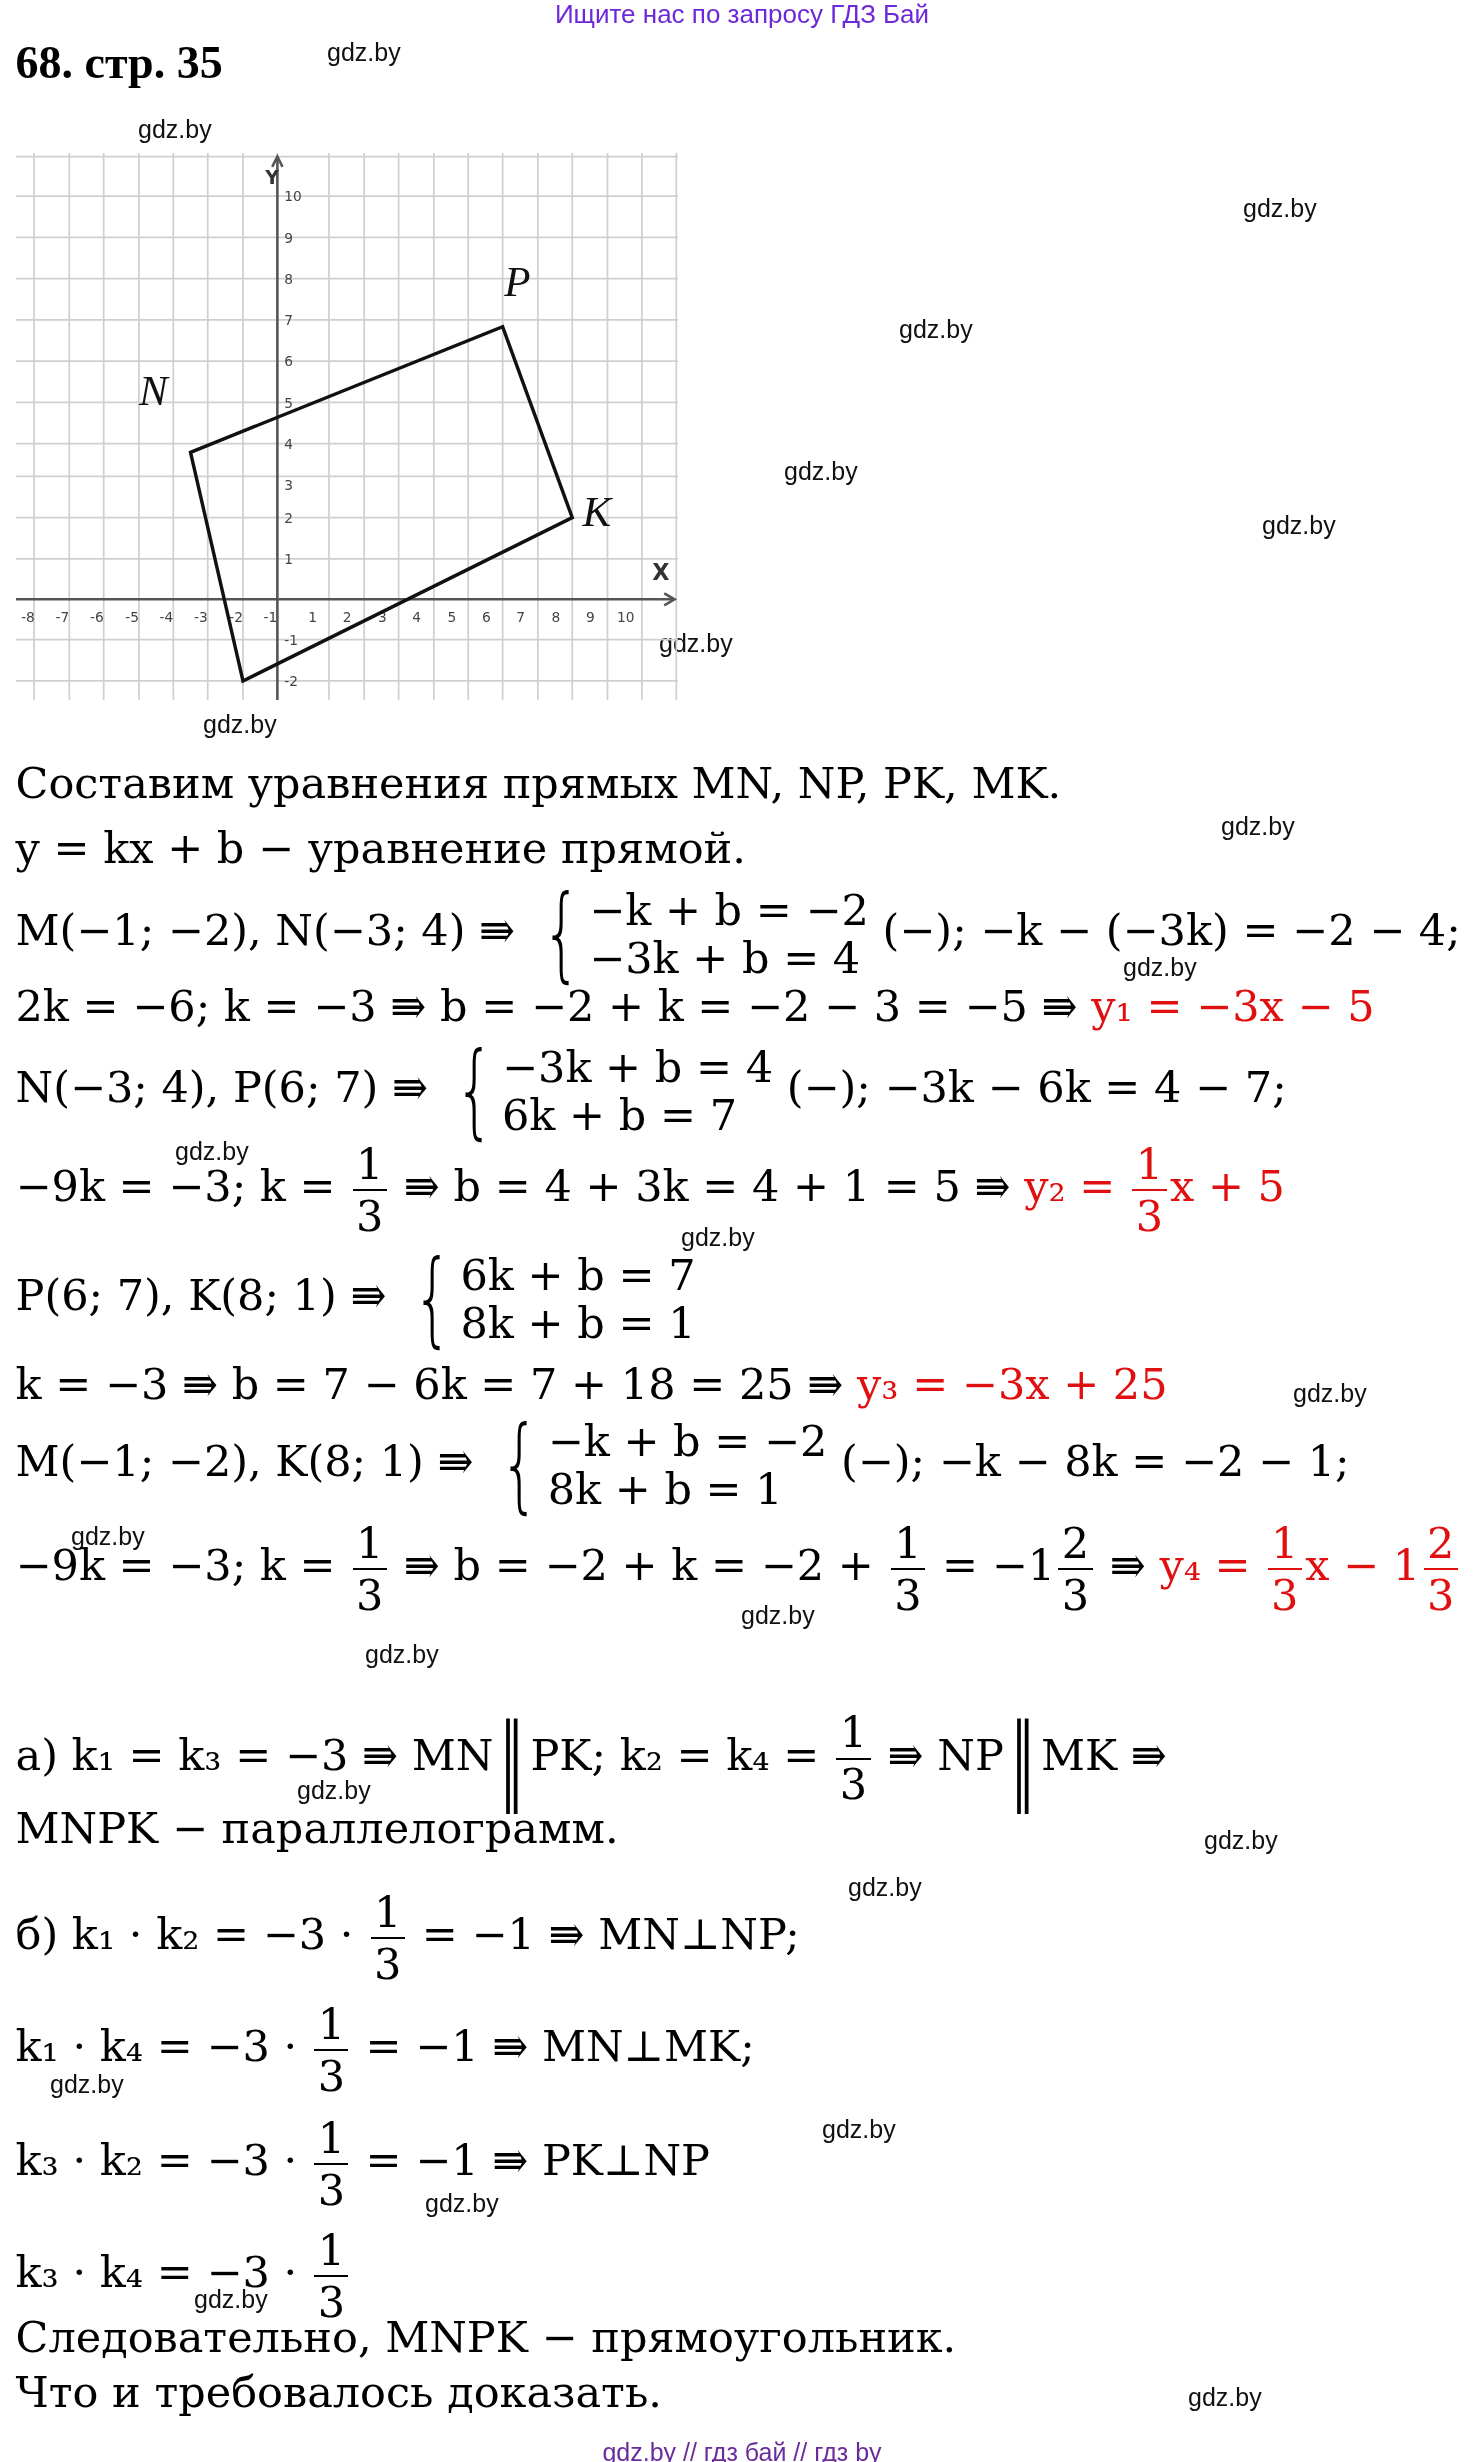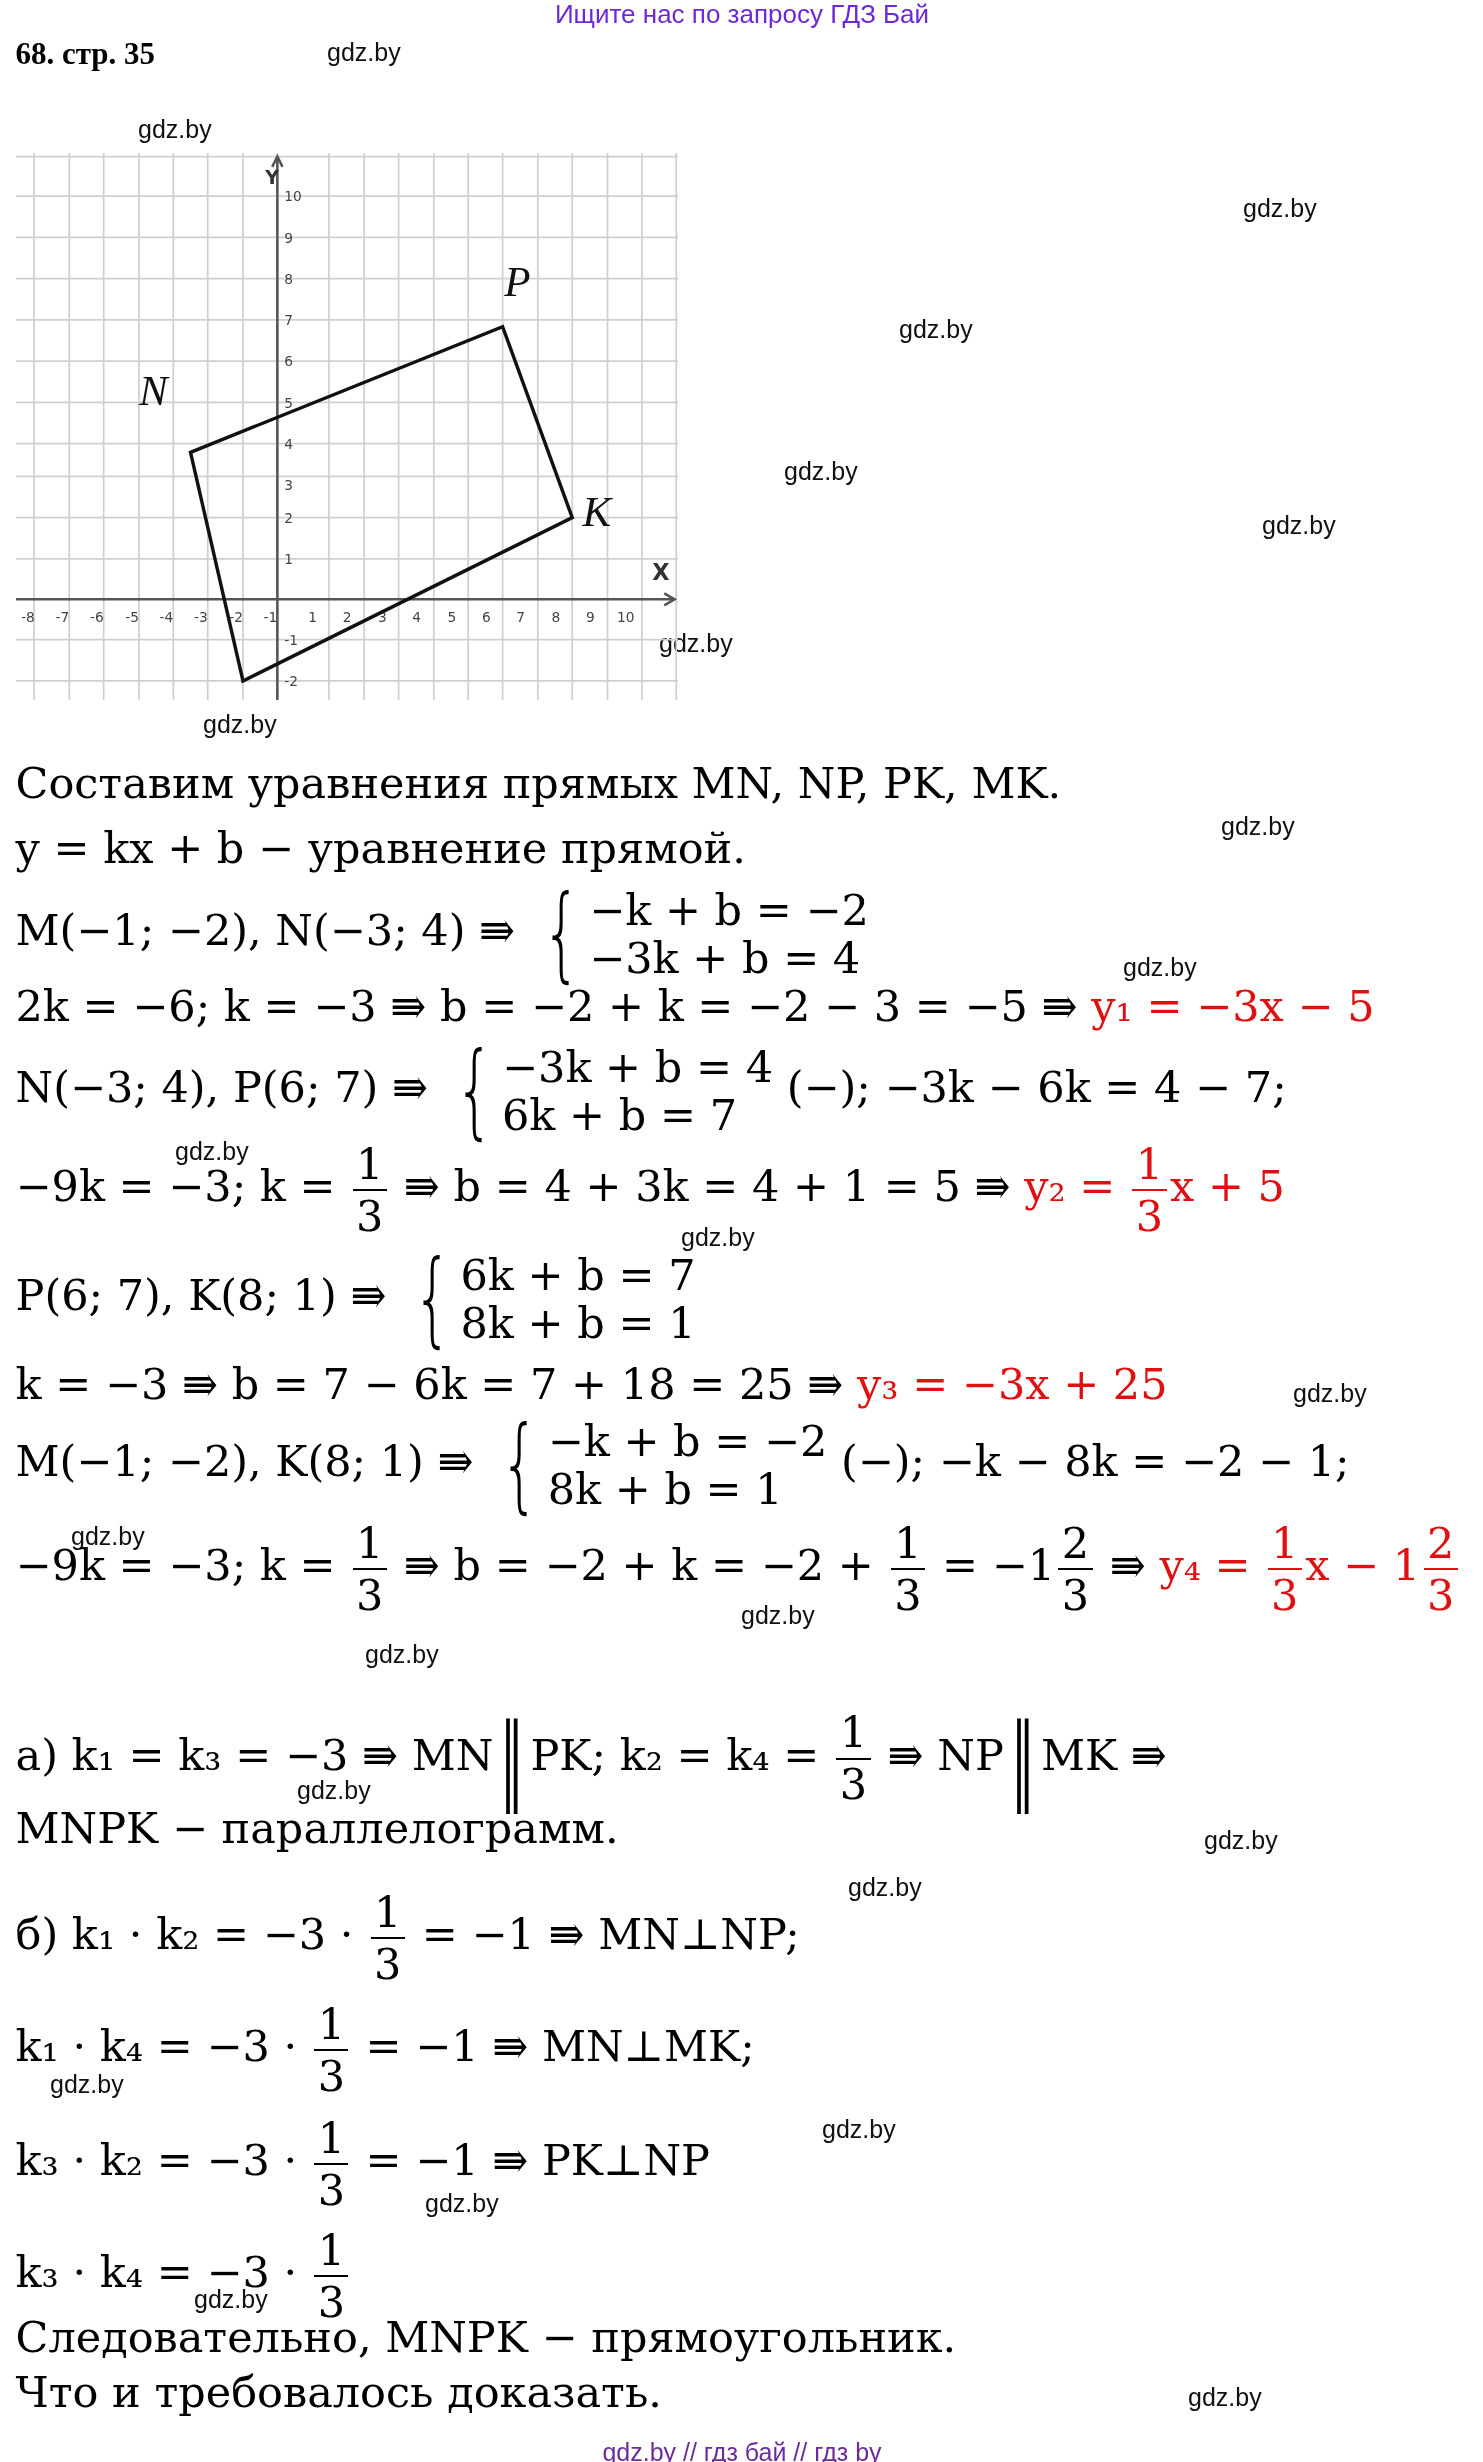--- a/index.html
+++ b/index.html
@@ -1,21 +1,21 @@
 <!DOCTYPE html>
 <html style="font-size:13.8px"><head>
 <meta charset="utf-8">
 <style>
   html, body { margin: 0; padding: 0; background: #ffffff; }
   body { width: 1484px; height: 2462px; position: relative; overflow: hidden;
          font-family: "DejaVu Serif", serif; color: #000; }
   .abs { position: absolute; white-space: nowrap; }
   .top-banner { left: 0; width: 1484px; top: 0; text-align: center; color: #6d28d9;
                 font-family: "Liberation Sans", sans-serif; font-size: 26px; line-height: 29px; }
-  .title { left: 15.5px; top: 36px; font-family: "Liberation Serif", serif; font-weight: bold; font-size: 31px; }
+  .title { left: 15.5px; top: 36px; font-family: "Liberation Serif", serif; font-weight: bold; font-size: 46px; }
   .wm { font-family: "Liberation Sans", sans-serif; font-size: 25px; color: #111; }
   .footer { left: 0; width: 1484px; top: 2438px; text-align: center; color: #6a2c9a;
             font-family: "Liberation Sans", sans-serif; font-size: 25px; }
   .line { font-size: 43px; line-height: 52px; left: 15.5px; }
   .i { }
   .red { color: #e01010; }
   .frac { display: inline-flex; flex-direction: column; align-items: center; vertical-align: middle;
           line-height: 1; margin: 0 3.4px; }
   .frac .num { border-bottom: 2.6px solid currentColor; padding: 0 3.4px 3.4px; }
   .frac .den { padding-top: 3.4px; }
@@ -154,20 +154,21 @@
 
 <div class="abs line" style="top:882px">
   <span class="i">M(−1; −2), N(−3; 4) ⇛ </span>
   <span class="sys">
       <span class="brace">{</span>
       <span class="sys-lines">
         <span class="i">−k + b = −2</span>
         <span class="i">−3k + b = 4</span>
       </span>
     </span>
+  <span class="i"> (−); −k − (−3k) = −2 − 4;</span>
 </div>
 <div class="abs line" style="top:980px">
   <span class="i">2k = −6; k = −3 ⇛ b = −2 + k = −2 − 3 = −5 ⇛ </span><span class="i red">y₁ = −3x − 5</span>
 </div>
 
 <div class="abs line" style="top:1039px">
   <span class="i">N(−3; 4), P(6; 7) ⇛ </span>
   <span class="sys">
       <span class="brace">{</span>
       <span class="sys-lines">

